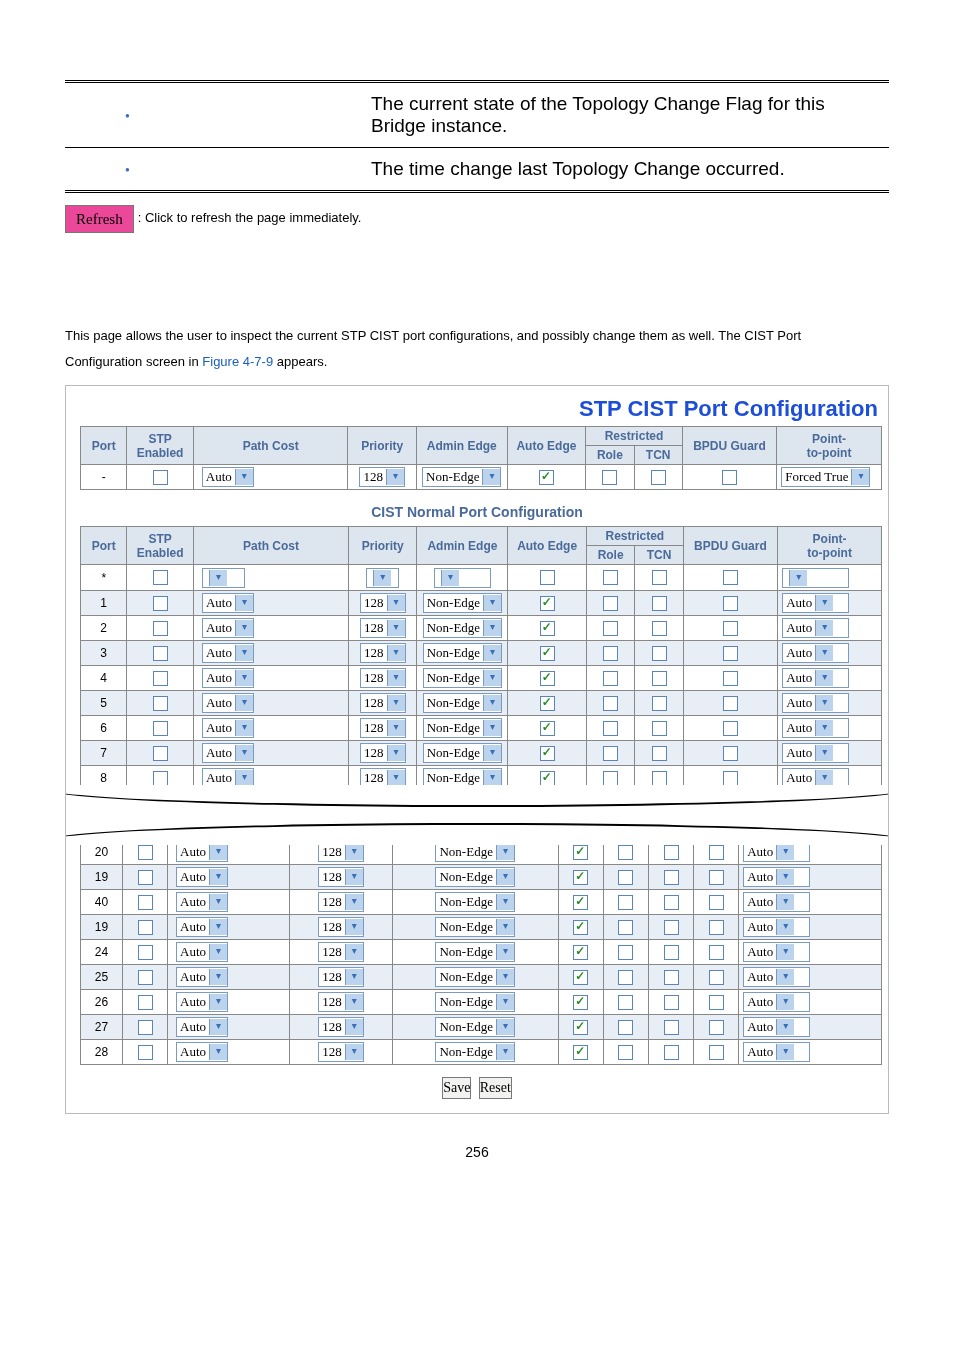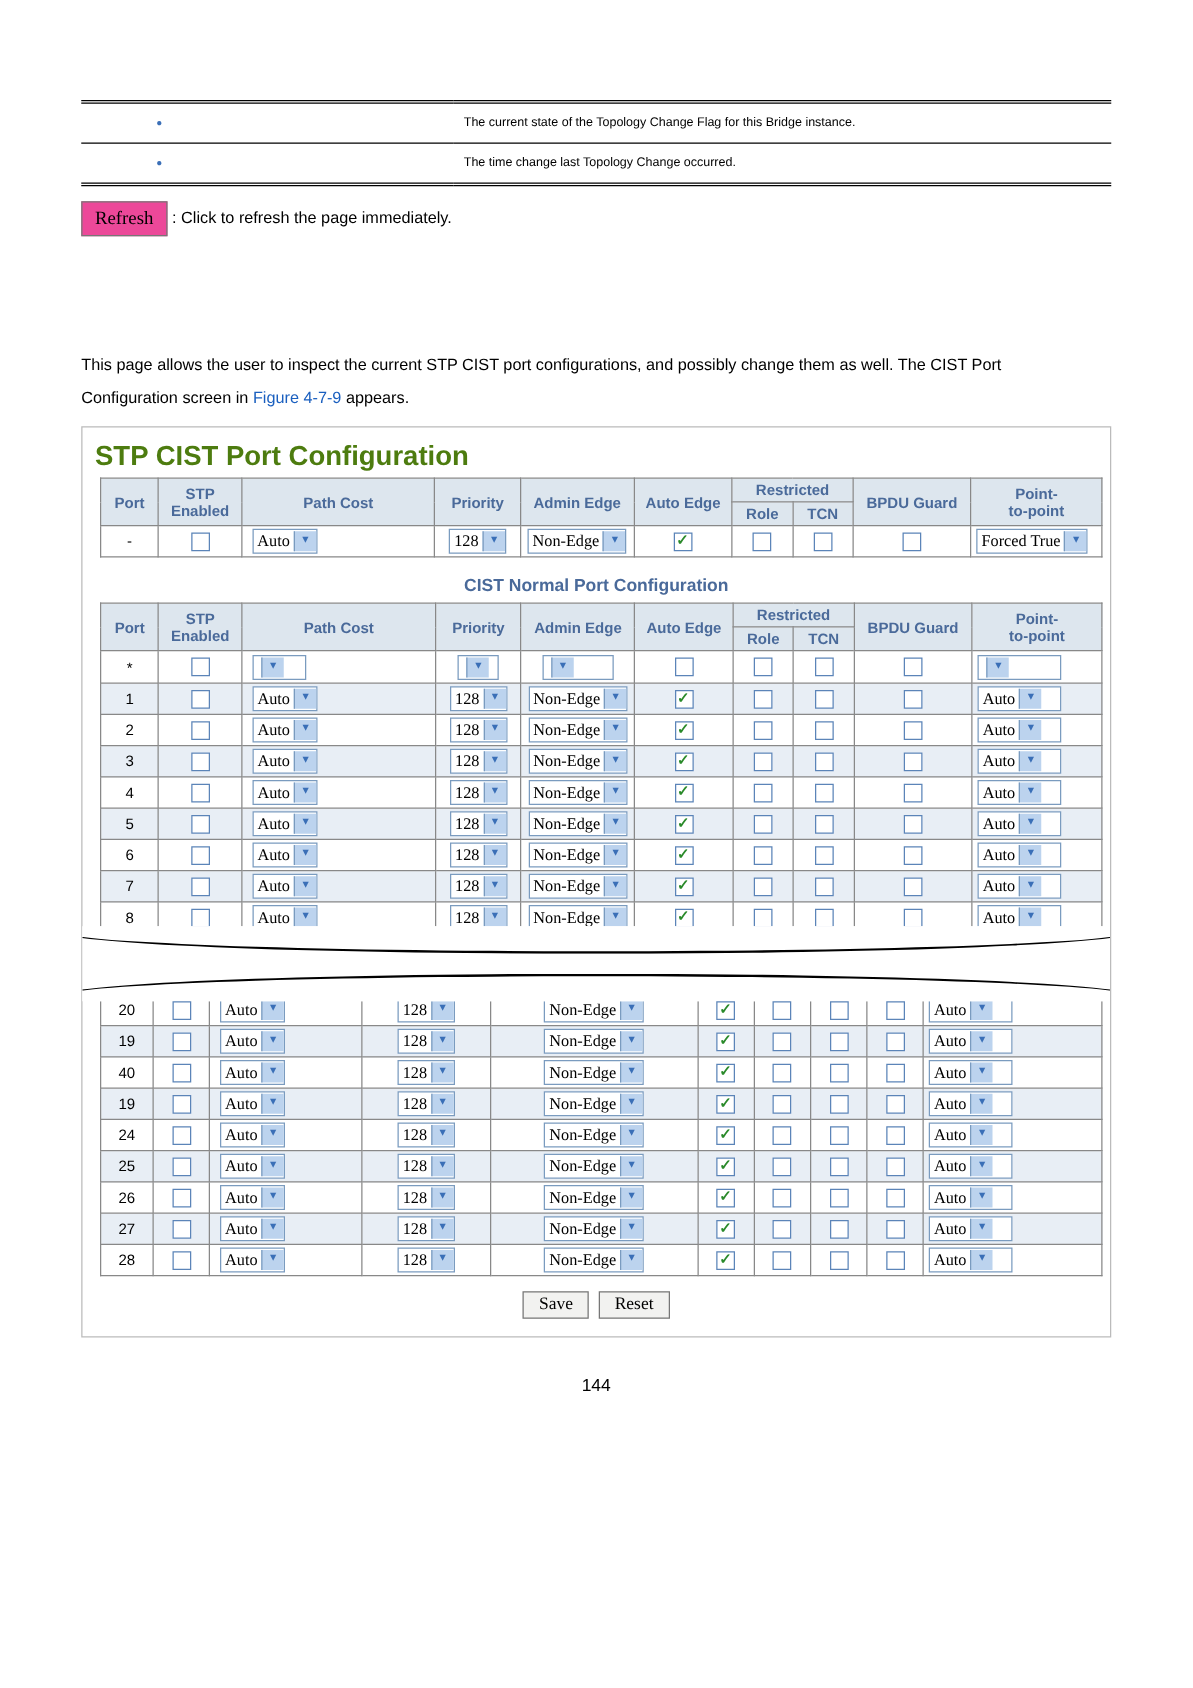--- a/index.html
+++ b/index.html
@@ -18,21 +18,21 @@
   }
   .top-table {
     width: 100%;
     border-collapse: collapse;
     border-top: 3px double #000;
   }
   .top-table td {
     border-bottom: 1px solid #000;
     padding: 10px 8px;
     vertical-align: middle;
-    font-size: 10px;
+    font-size: 19px;
   }
   .top-table td.bullet-cell {
     width: 230px;
     padding-left: 60px;
     color: #3a6fb7;
     font-size: 8px;
     vertical-align: middle;
   }
   .top-table tr:last-child td { border-bottom: 3px double #000; }
   .help-line {
@@ -64,22 +64,22 @@
     line-height: 26px;
   }
   .intro .figref { color: #1a5fbf; }
   .panel {
     border: 1px solid #bbb;
     margin-top: 10px;
     padding: 6px 10px 14px 10px;
     font-size: 12px;
   }
   .panel h1 {
-    text-align: left;
-    color: #4d7c0f;
+    text-align: right;
+    color: #1d4ed8;
     font-family: Arial, sans-serif;
     font-weight: bold;
     font-size: 22px;
     margin: 4px 0 4px 0;
   }
   .subhead {
     text-align: center;
     color: #4a6a9a;
     font-weight: bold;
     font-size: 14px;
@@ -159,21 +159,21 @@
     border-radius:50%/18px;
     background:#fff;
   }
   .tear::before { top:-40px; border-top:none; }
   .tear::after  { bottom:-40px; border-bottom:none; }
   .btnrow { text-align:center; margin-top:12px; }
   .stdbtn {
     display:inline-block;
     border:1px solid #777;
     background:#f2f2f0;
-    padding:2px 12px;
+    padding:2px 0;
     font-family:"Times New Roman",serif;
     font-size:14px;
     margin:0 2px;
   }
   .pagenum { text-align:center; margin-top:30px; font-size:14px; }
 </style>
 </head>
 <body>
 
 <div class="page">
@@ -712,15 +712,15 @@
   </tr>
         </tbody>
     </table>
 
     <div class="btnrow">
       <span class="stdbtn">Save</span>
       <span class="stdbtn">Reset</span>
     </div>
   </div>
 
-  <div class="pagenum">144</div>
+  <div class="pagenum">256</div>
 
 </div>
 
 </body></html>

